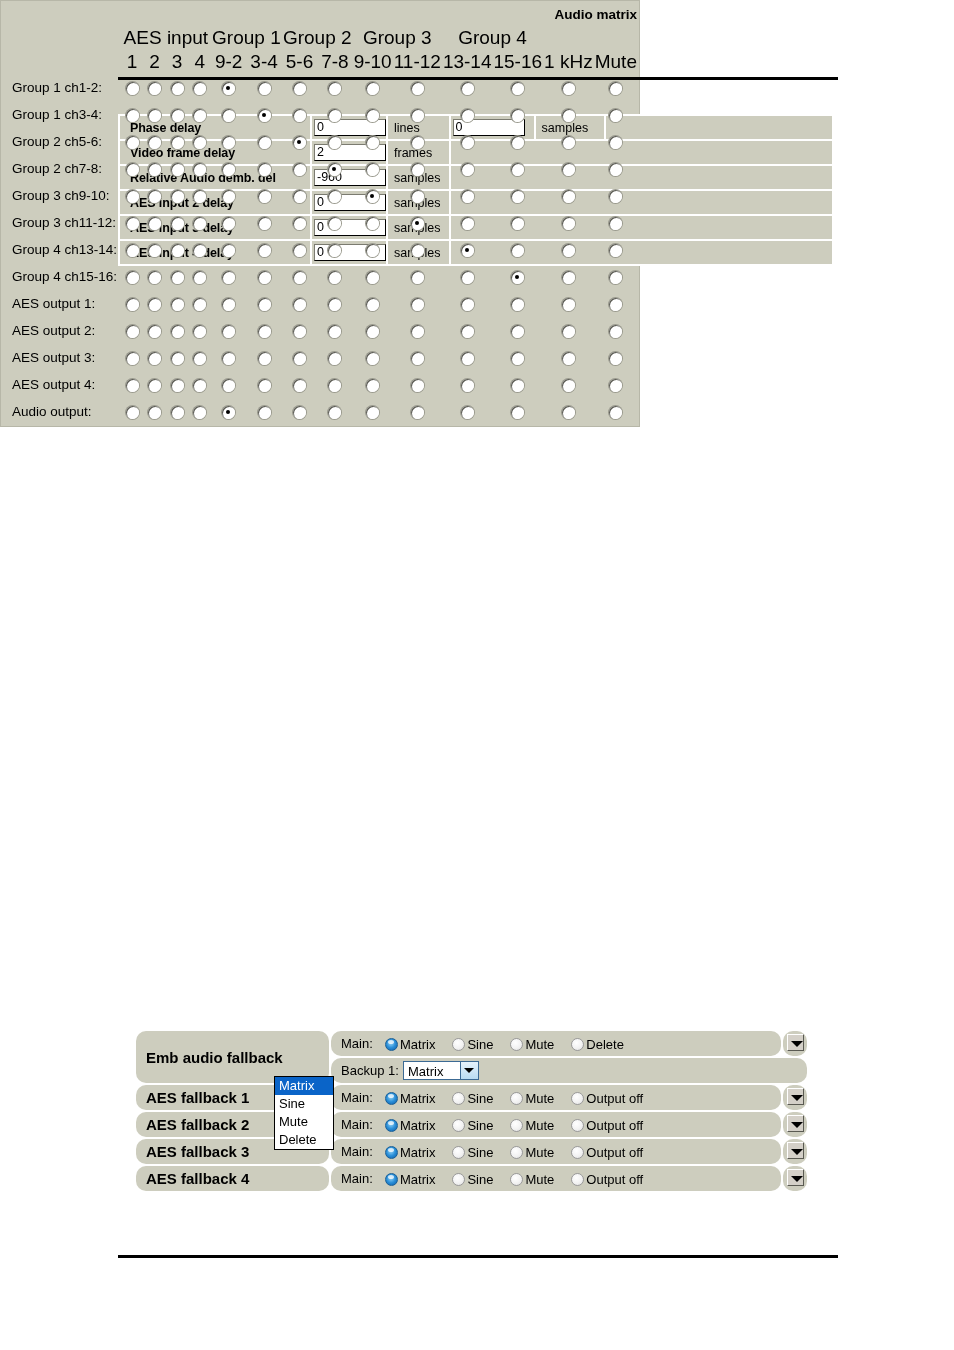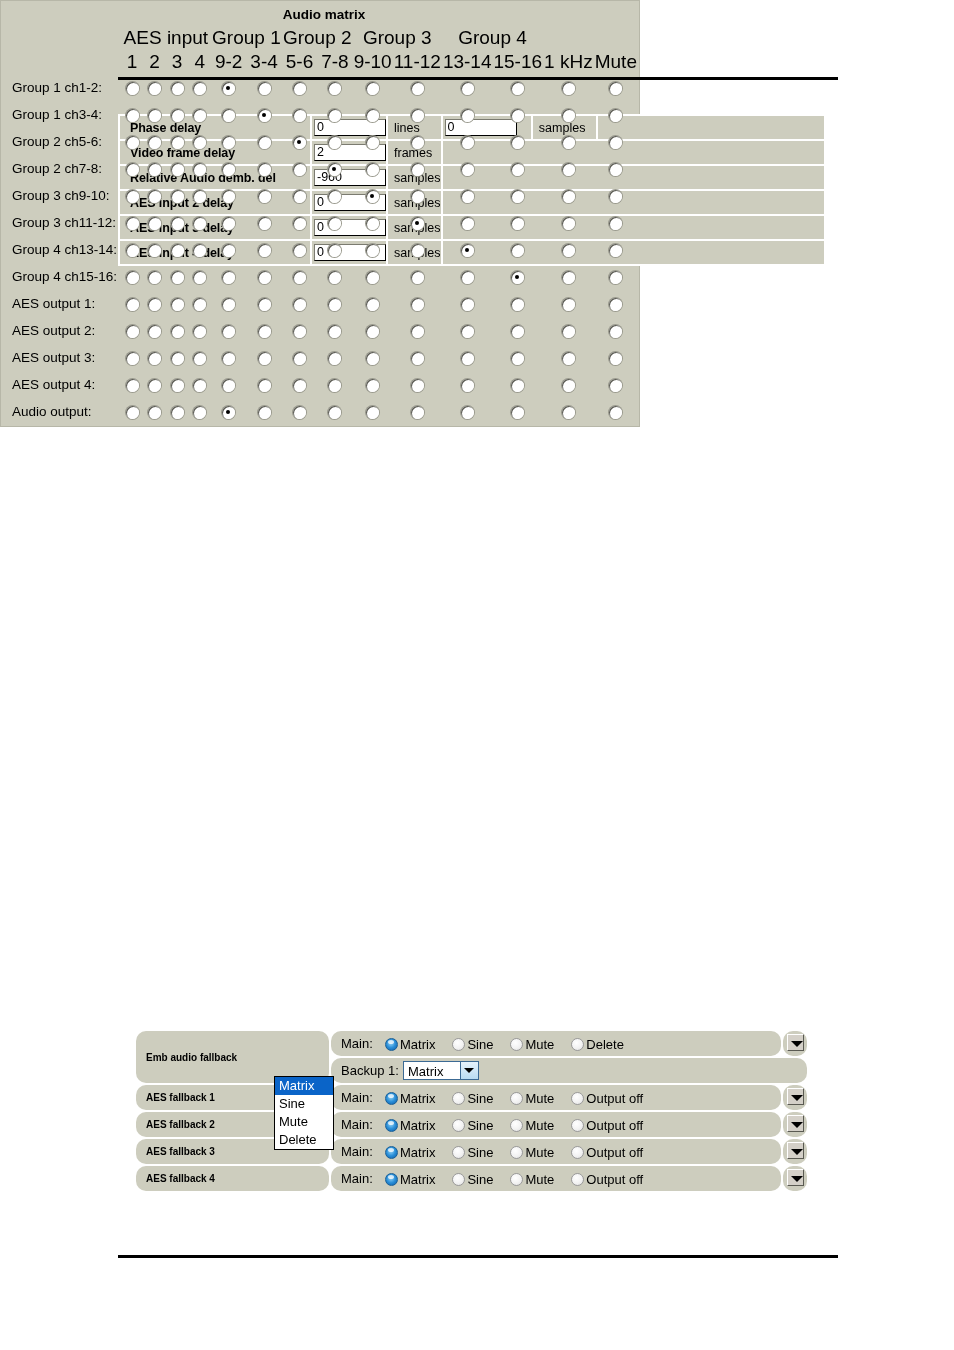--- a/index.html
+++ b/index.html
@@ -56,20 +56,21 @@
     font-size: 12.5px;
     padding-left: 10px;
     letter-spacing: -0.1px;
     margin-top: 48px;
   }
   #delay-table td.fld {
     padding: 0 0 0 2px;
   }
   #delay-table td.unit {
     padding-left: 6px;
+    padding-right: 8px;
     font-size: 12.5px;
   }
   #delay-table td.tail { width: 226px; }
   #delay-table td.tail-wide { width: 381px; }
 
   input.txt {
     font-family: "Liberation Sans", sans-serif;
     font-size: 12.5px;
     height: 17px;
     line-height: 17px;
@@ -103,21 +104,21 @@
   }
   #matrix-panel th, #matrix-panel td {
     background: #cdcdbe;
     padding: 0;
     font-weight: normal;
     text-align: center;
     vertical-align: middle;
     white-space: nowrap;
   }
   #matrix-panel td.title {
-    text-align: center;
+    text-align: right;
     font-weight: bold;
     font-size: 13.5px;
     padding-left: 8px;
     height: 22px;
   }
   #matrix-panel th.grp, #matrix-panel th.col {
     height: 21px;
     font-size: 19px;
   }
   #matrix-panel td.rowlbl {
@@ -159,21 +160,21 @@
     border-spacing: 2px;
   }
   #fallback-table td {
     height: 25px;
     font-size: 13px;
     border-radius: 10px;
   }
   #fallback-table td.lbl {
     width: 183px;
     font-weight: bold;
-    font-size: 10px;
+    font-size: 15px;
     padding-left: 10px;
   }
   #fallback-table td.opts {
     width: 440px;
     padding-left: 10px;
     position: relative;
   }
   #fallback-table td.arrowcell {
     width: 20px;
     text-align: center;

